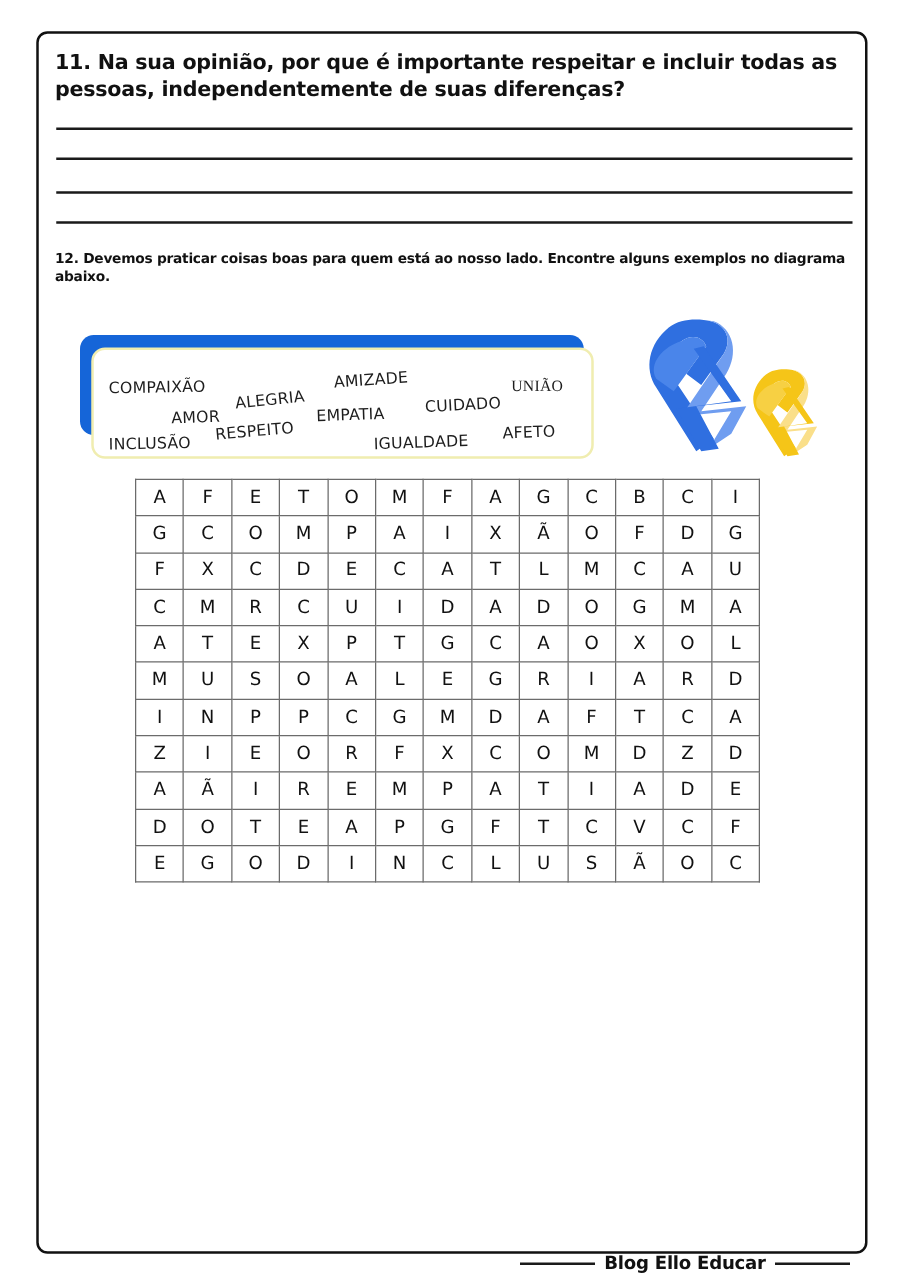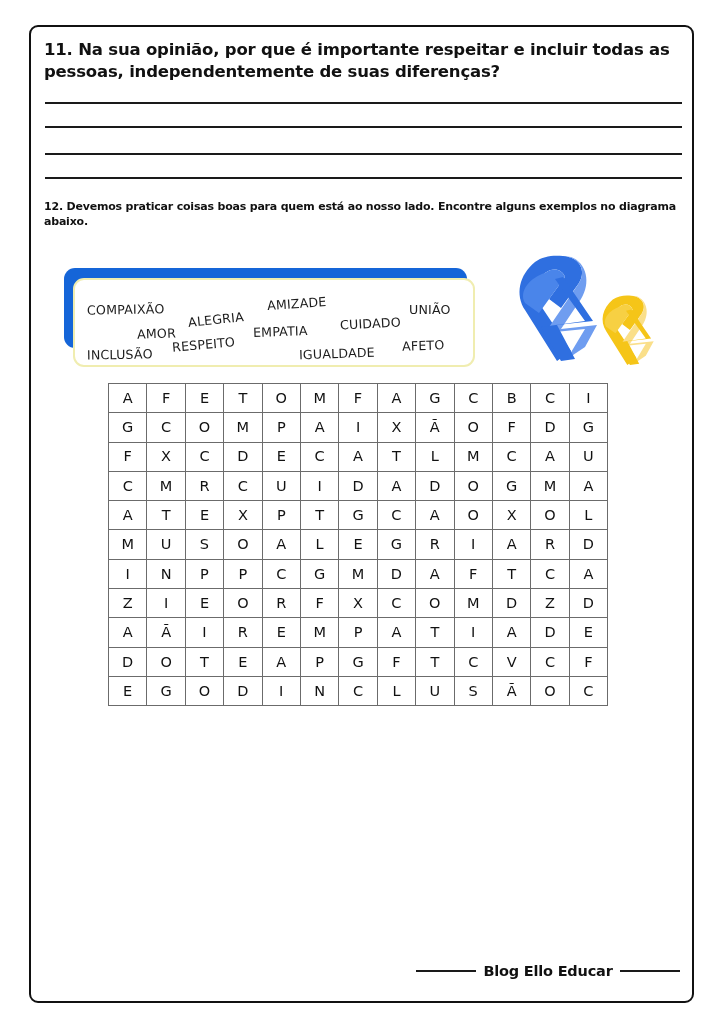--- a/index.html
+++ b/index.html
@@ -128,21 +128,21 @@
     color: #111111;
     background: #ffffff;
     padding: 0;
     line-height: 1;
   }
 
   
   #footer {
     position: absolute;
     left: 416px;
-    top: 958px;
+    top: 998px;
     width: 264px;
     height: 26px;
     display: flex;
     align-items: center;
     gap: 7px;
   }
   .footer-rule {
     flex: 1 1 auto;
     height: 0;
     border-top: 2.2px solid #1a1a1a;
@@ -171,21 +171,21 @@
   <div class="answer-line" id="line-4"></div>
 
   <div class="question-text" id="q12-text">12. Devemos praticar coisas boas para quem está ao nosso lado. Encontre alguns exemplos no diagrama abaixo.</div>
 
   <div id="word-bank">
     <div id="word-bank-shadow"></div>
     <div id="word-bank-box">
         <span class="bank-word" style="left: 12px; top: 22px; transform: rotate(-1deg);">COMPAIXÃO</span>
         <span class="bank-word" style="left: 113px; top: 32px; transform: rotate(-6deg);">ALEGRIA</span>
         <span class="bank-word" style="left: 192px; top: 16px; transform: rotate(-4deg);">AMIZADE</span>
-        <span class="bank-word" style="left: 334px; top: 22px; transform: rotate(0deg);">UNIÃO</span>
+        <span class="bank-word" style="left: 334px; top: 22px; transform: rotate(0deg); font-family: Liberation Serif, serif;">UNIÃO</span>
         <span class="bank-word" style="left: 62px; top: 46px; transform: rotate(-2deg);">AMOR</span>
         <span class="bank-word" style="left: 178px; top: 44px; transform: rotate(-2deg);">EMPATIA</span>
         <span class="bank-word" style="left: 265px; top: 36px; transform: rotate(-3deg);">CUIDADO</span>
         <span class="bank-word" style="left: 327px; top: 58px; transform: rotate(-2deg);">AFETO</span>
         <span class="bank-word" style="left: 12px; top: 67px; transform: rotate(-1deg);">INCLUSÃO</span>
         <span class="bank-word" style="left: 97px; top: 57px; transform: rotate(-5deg);">RESPEITO</span>
         <span class="bank-word" style="left: 224px; top: 66px; transform: rotate(-2deg);">IGUALDADE</span>
       </div>
   </div>
 

